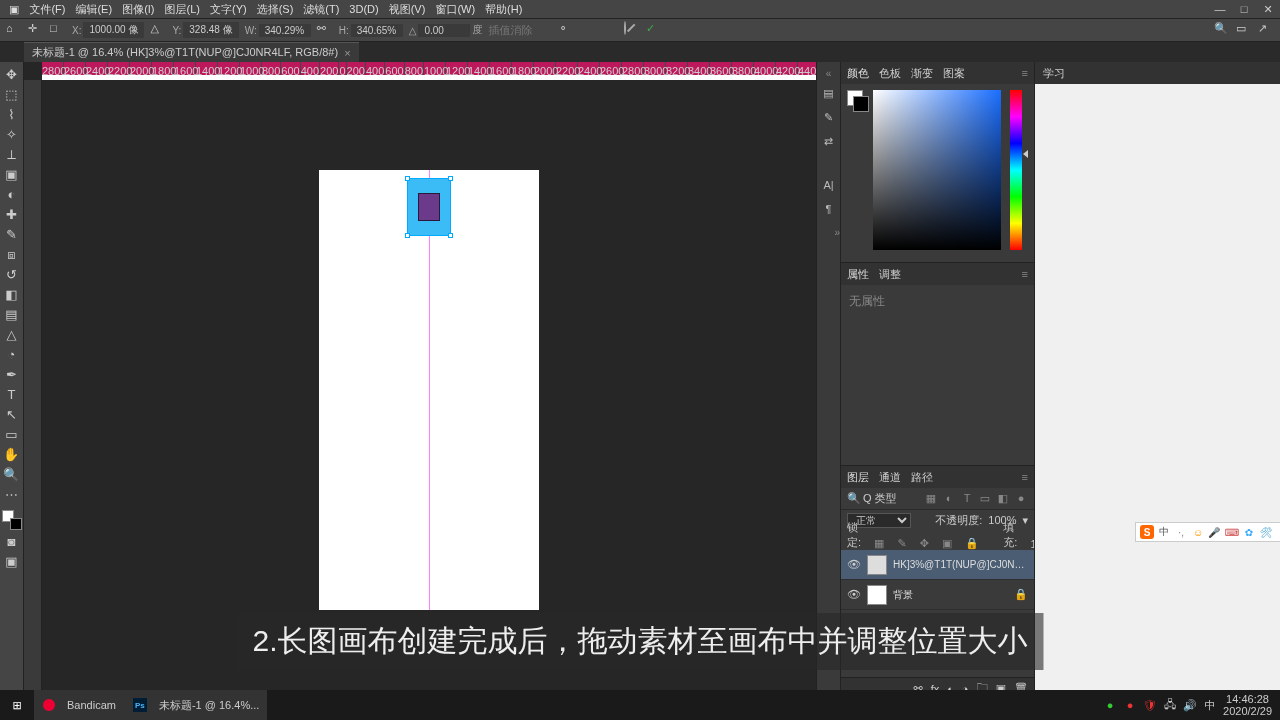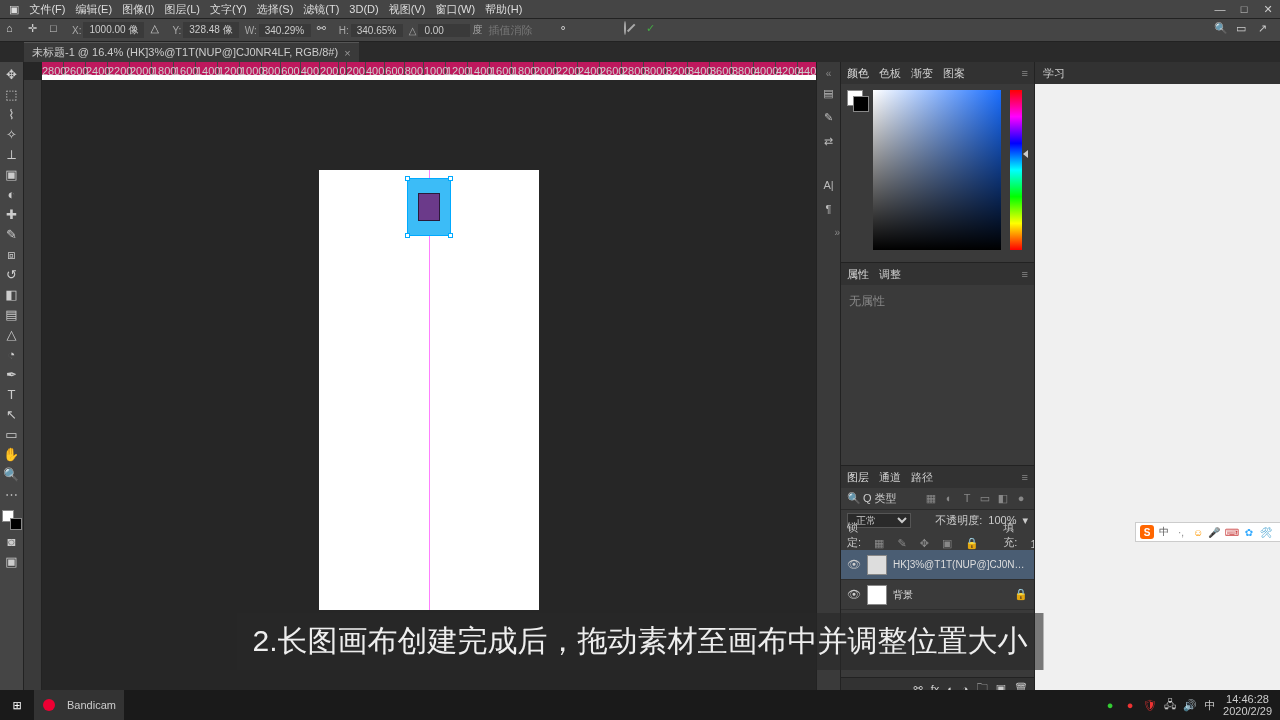--- a/index.html
+++ b/index.html
@@ -371,20 +371,24 @@
 </div>
 
 <div class="subtitle">2.长图画布创建完成后，拖动素材至画布中并调整位置大小</div>
 
 <div class="taskbar">
   <div class="start">⊞</div>
   <div class="titem active">
     <span class="rec"></span>
     <span>Bandicam</span>
   </div>
+  <div class="titem active">
+    <span class="ps">Ps</span>
+    <span>未标题-1 @ 16.4%...</span>
+  </div>
   <div class="tray">
     <span class="tico" style="color:#3c3">●</span>
     <span class="tico" style="color:#e33">●</span>
     <span class="tico" style="color:#e33">🛡</span>
     <span class="tico">🖧</span>
     <span class="tico">🔊</span>
     <span class="tico">中</span>
     <div class="clock">
       <div>14:46:28</div>
       <div>2020/2/29</div>

